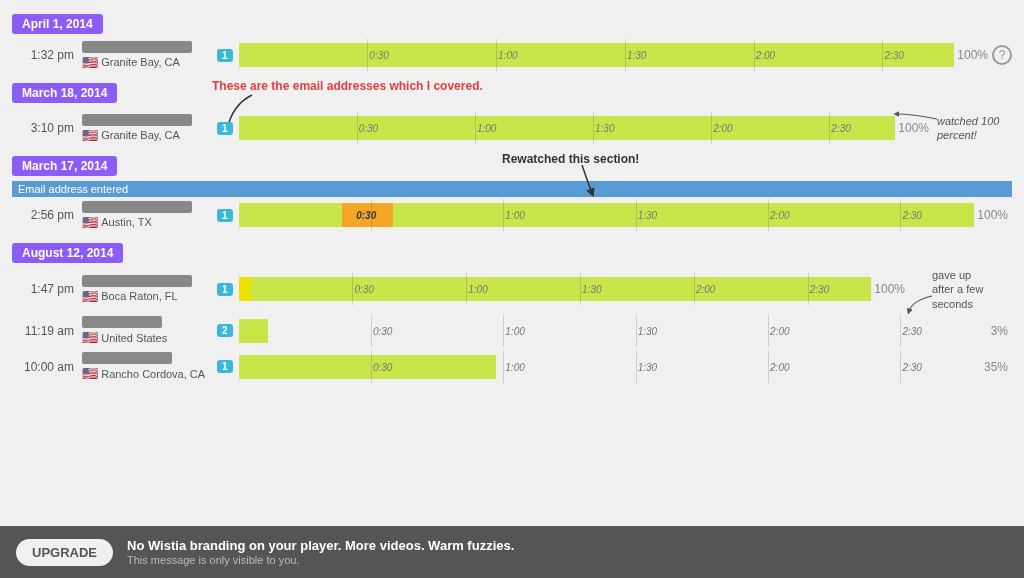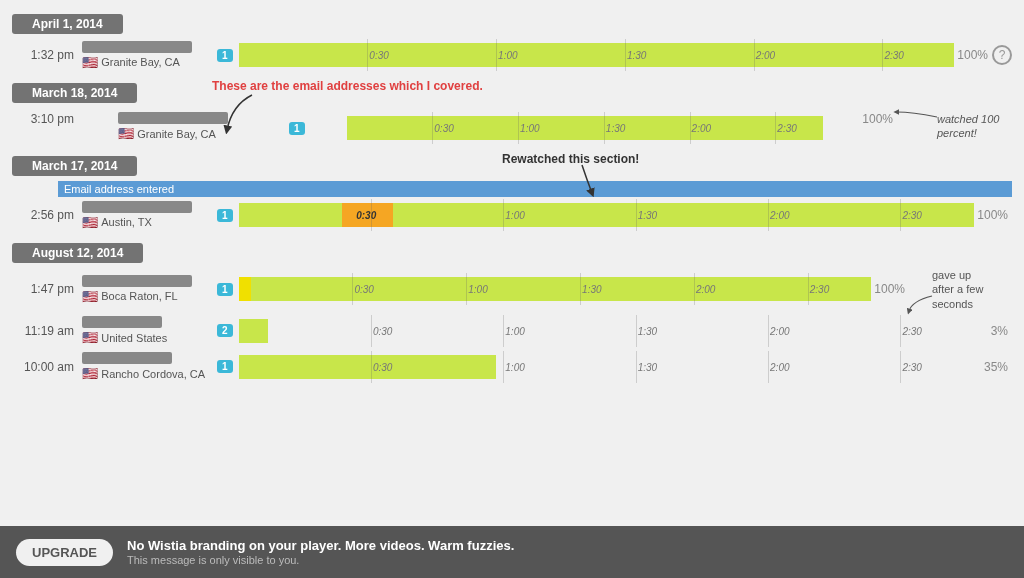--- a/index.html
+++ b/index.html
@@ -17,25 +17,25 @@
     .main-content {
       background: #f0f0f0;
       padding: 8px 12px;
       height: 540px;
       overflow: hidden;
     }
 
     
     .date-header {
       display: inline-block;
-      background: #737373;
+      background: #8b5cf6;
       color: white;
       font-size: 12px;
       font-weight: bold;
-      padding: 3px 20px;
+      padding: 3px 10px;
       border-radius: 3px;
       margin-bottom: 5px;
       margin-top: 6px;
     }
 
     .time-col {
       width: 70px;
       text-align: right;
       font-size: 12px;
       color: #555;
@@ -151,21 +151,20 @@
 
     
     .section-highlight-row {
       background: #5b9bd5;
       color: white;
       font-size: 11px;
       padding: 2px 6px;
       margin-bottom: 2px;
       display: flex;
       align-items: center;
-      margin-left: 46px;
     }
 
     
     .upgrade-bar {
       position: absolute;
       bottom: 0;
       left: 0;
       right: 0;
       height: 52px;
       background: #555;
@@ -263,21 +262,21 @@
     </div>
     
     <svg style="position:absolute;top:18px;left:210px;width:60px;height:40px;overflow:visible;">
       <path d="M30,0 Q10,10 5,35" stroke="#333" stroke-width="1.5" fill="none" marker-end="url(#arr1)"></path>
       <defs>
         <marker id="arr1" markerWidth="6" markerHeight="6" refX="3" refY="3" orient="auto">
           <path d="M0,0 L6,3 L0,6 Z" fill="#333"></path>
         </marker>
       </defs>
     </svg>
-    <div class="row-wrapper" style="display:flex;align-items:flex-start;margin-bottom:6px;margin-top:4px;gap:36px;">
+    <div class="row-wrapper" style="display:flex;align-items:center;margin-bottom:6px;margin-top:4px;">
       <div class="time-col">3:10 pm</div>
       <div class="viewer-info">
         <span class="viewer-name-bar"></span>
         <div class="viewer-location">
           <span class="flag">🇺🇸</span>
           <span>Granite Bay, CA</span>
         </div>
       </div>
       <div class="badge">1</div>
       <div class="timeline-container">

